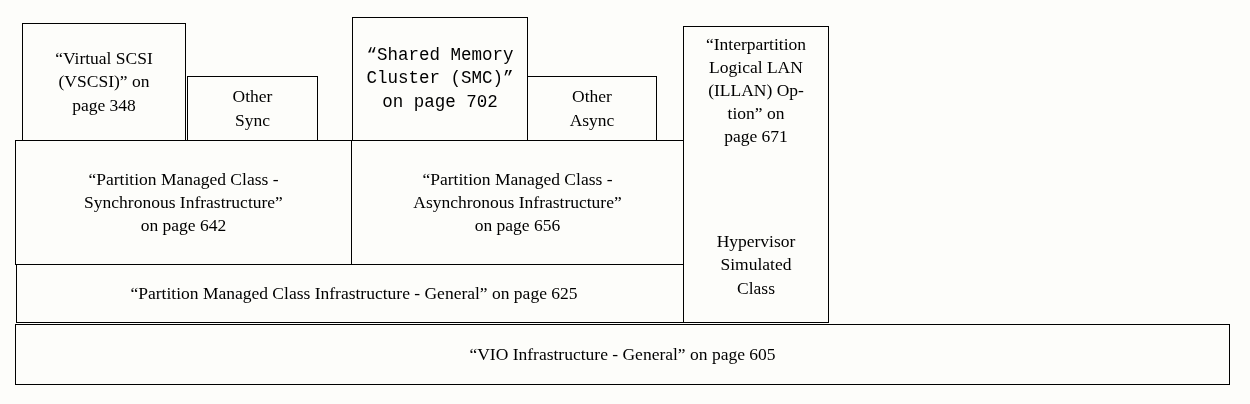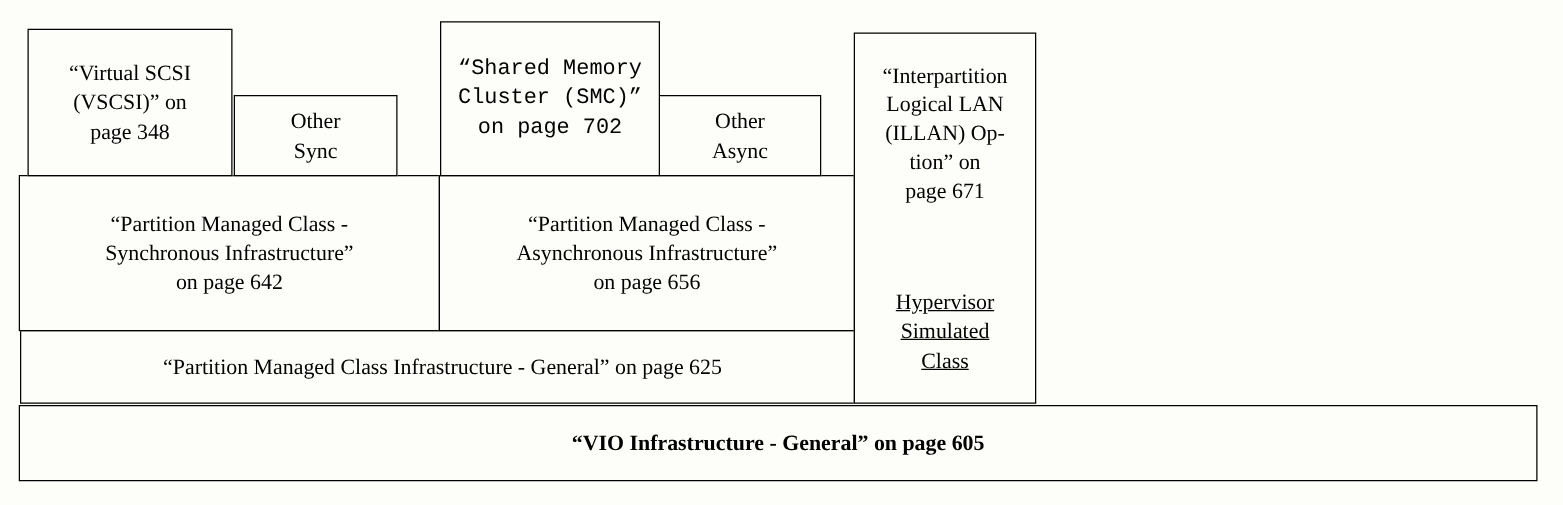--- a/index.html
+++ b/index.html
@@ -39,35 +39,35 @@
   }
 
   
   #box-vscsi      { left: 22px;  top: 23px;  width: 164px; height: 118px; z-index: 4; }
   #box-other-sync { left: 187px; top: 76px;  width: 131px; height: 65px;  z-index: 3; }
   #box-smc        { left: 352px; top: 17px;  width: 176px; height: 124px; z-index: 4; font-family: Liberation Mono, monospace; }
   #box-other-async{ left: 527px; top: 76px;  width: 130px; height: 65px;  z-index: 3; }
 
   
   #box-illan      { left: 683px; top: 26px;  width: 146px; height: 297px; z-index: 5;
-                    align-items: flex-start; padding-top: 22px; }
+                    align-items: flex-start; padding-top: 6px; }
   #box-illan .label { width: 100%; }
   #box-hypervisor { position: absolute; left: 683px; top: 210px; width: 146px; height: 110px;
                     display: flex; align-items: center; justify-content: center;
                     text-align: center; line-height: 1.32; font-size: 17.5px; z-index: 6; }
 
   
   #box-sync-infra  { left: 15px;  top: 140px; width: 337px; height: 125px; z-index: 2; }
   #box-async-infra { left: 351px; top: 140px; width: 333px; height: 125px; z-index: 2; }
 
   
   #box-pmc-general { left: 16px;  top: 264px; width: 668px; height: 59px; z-index: 1; padding-left: 12px; }
 
   
-  #box-vio-general { left: 15px;  top: 324px; width: 1215px; height: 61px; z-index: 1; font-weight: bold; }
+  #box-vio-general { left: 15px;  top: 324px; width: 1215px; height: 61px; z-index: 1; }
 </style>
 </head>
 <body>
 
 <div id="diagram">
 
   <div class="box" id="box-vscsi">
     <span class="label">“Virtual SCSI
 (VSCSI)” on
 page 348</span>
@@ -91,21 +91,21 @@
 
   <div class="box" id="box-illan">
     <span class="label">“Interpartition
 Logical LAN
 (ILLAN) Op-
 tion” on
 page 671</span>
   </div>
 
   <div id="box-hypervisor">
-    <span class="label" style="white-space: pre-line; text-decoration: underline;">Hypervisor
+    <span class="label" style="white-space: pre-line;">Hypervisor
 Simulated
 Class</span>
   </div>
 
   <div class="box" id="box-sync-infra">
     <span class="label">“Partition Managed Class -
 Synchronous Infrastructure”
 on page 642</span>
   </div>
 

